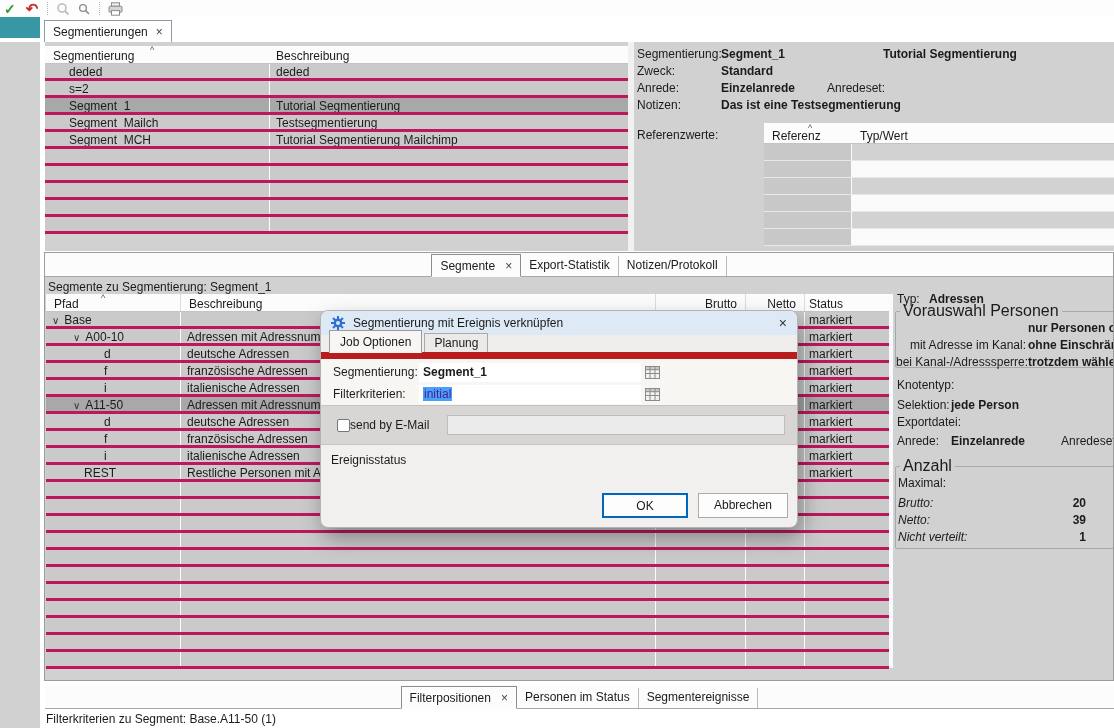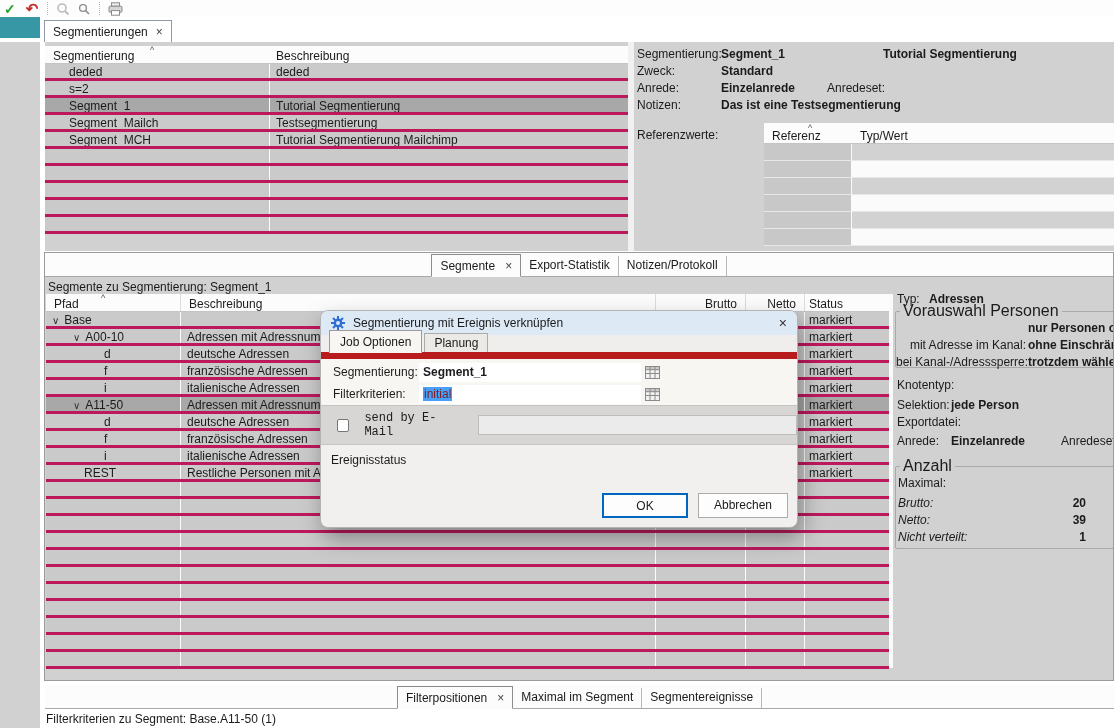--- a/index.html
+++ b/index.html
@@ -104,24 +104,24 @@
   .dlg-title .t { margin-left:8px; color:#1a1a1a; }
   .dlg-close { margin-left:auto; font-size:14px; color:#333; }
   .dlg-tabs { height:24px; background:#efeeec; display:flex; align-items:flex-end; border-bottom:7px solid #b91c1c; }
   .dlg-tab-active { height:23px; margin-left:8px; margin-bottom:-1px; padding:0 10px; line-height:22px; background:#f7f6f2; border:1px solid #9b9b9b; border-bottom:1px solid #f7f6f2; }
   .dlg-tab { height:19px; margin-left:2px; padding:0 9px; line-height:18px; background:#eceae7; border:1px solid #ababab; border-bottom:none; }
   .dlg-fields { height:46px; background:#f7f6f2; padding-top:2px; }
   .f-row { display:flex; align-items:center; height:22px; padding-left:12px; }
   .f-lbl { width:86px; }
   .f-input { width:222px; height:19px; background:#fff; line-height:18px; padding-left:4px; font-weight:bold; overflow:hidden; white-space:nowrap; }
   .f-ico { margin-left:4px; display:inline-flex; }
-  .sel-text { background:#4aa0f8; color:#7f1d1d; font-weight:normal; padding:0 1px; }
+  .sel-text { background:#4aa0f8; color:#4c1d95; font-weight:normal; padding:0 1px; }
   .dlg-gray { height:40px; background:#d8d6d4; border-top:1px solid #c6c4c2; border-bottom:1px solid #c6c4c2; display:flex; align-items:center; padding-left:16px; }
   .chk { width:13px; height:13px; background:#fff; border:1px solid #767676; border-radius:2px; }
-  .chk-lbl { margin-left:15px;font-family:Liberation Mono, monospace; }
+  .chk-lbl { margin-left:0; }
   .email-input { margin-left:18px; width:338px; height:20px; background:#ebebeb; border:1px solid #bdbdbd; }
   .dlg-help { position:absolute; left:10px; top:142px; }
   .btn { position:absolute; height:25px; border-radius:0; background:#fdfdfd; text-align:center; line-height:22px; }
   .btn-ok { left:281px; top:182px; width:86px; border:2px solid #0067c0; }
   .btn-cancel { left:377px; top:182px; width:90px; border:1px solid #ababab; line-height:23px; }
 
   
   .bottom { position:absolute; left:40px; top:681px; width:1074px; height:47px; background:#fff; }
   .b-strip { position:absolute; left:5px; top:4px; right:0; }
   .b-caption { position:absolute; left:6px; top:31px; }
@@ -564,19 +564,19 @@
     <div class="btn btn-ok">OK</div>
     <div class="btn btn-cancel">Abbrechen</div>
   </div>
 
   <div class="bottom">
     <div class="strip b-strip">
       <div class="tab active">
         <span>Filterpositionen</span>
         <span class="close-x">×</span>
       </div>
-      <div class="tab">Maximal im Segment</div>
+      <div class="tab">Personen im Status</div>
       <div class="tab">Segmentereignisse</div>
     </div>
     <div class="b-caption">Filterkriterien zu Segment: Base.A11-50 (1)</div>
   </div>
 
 </div>
 
 </body></html>

